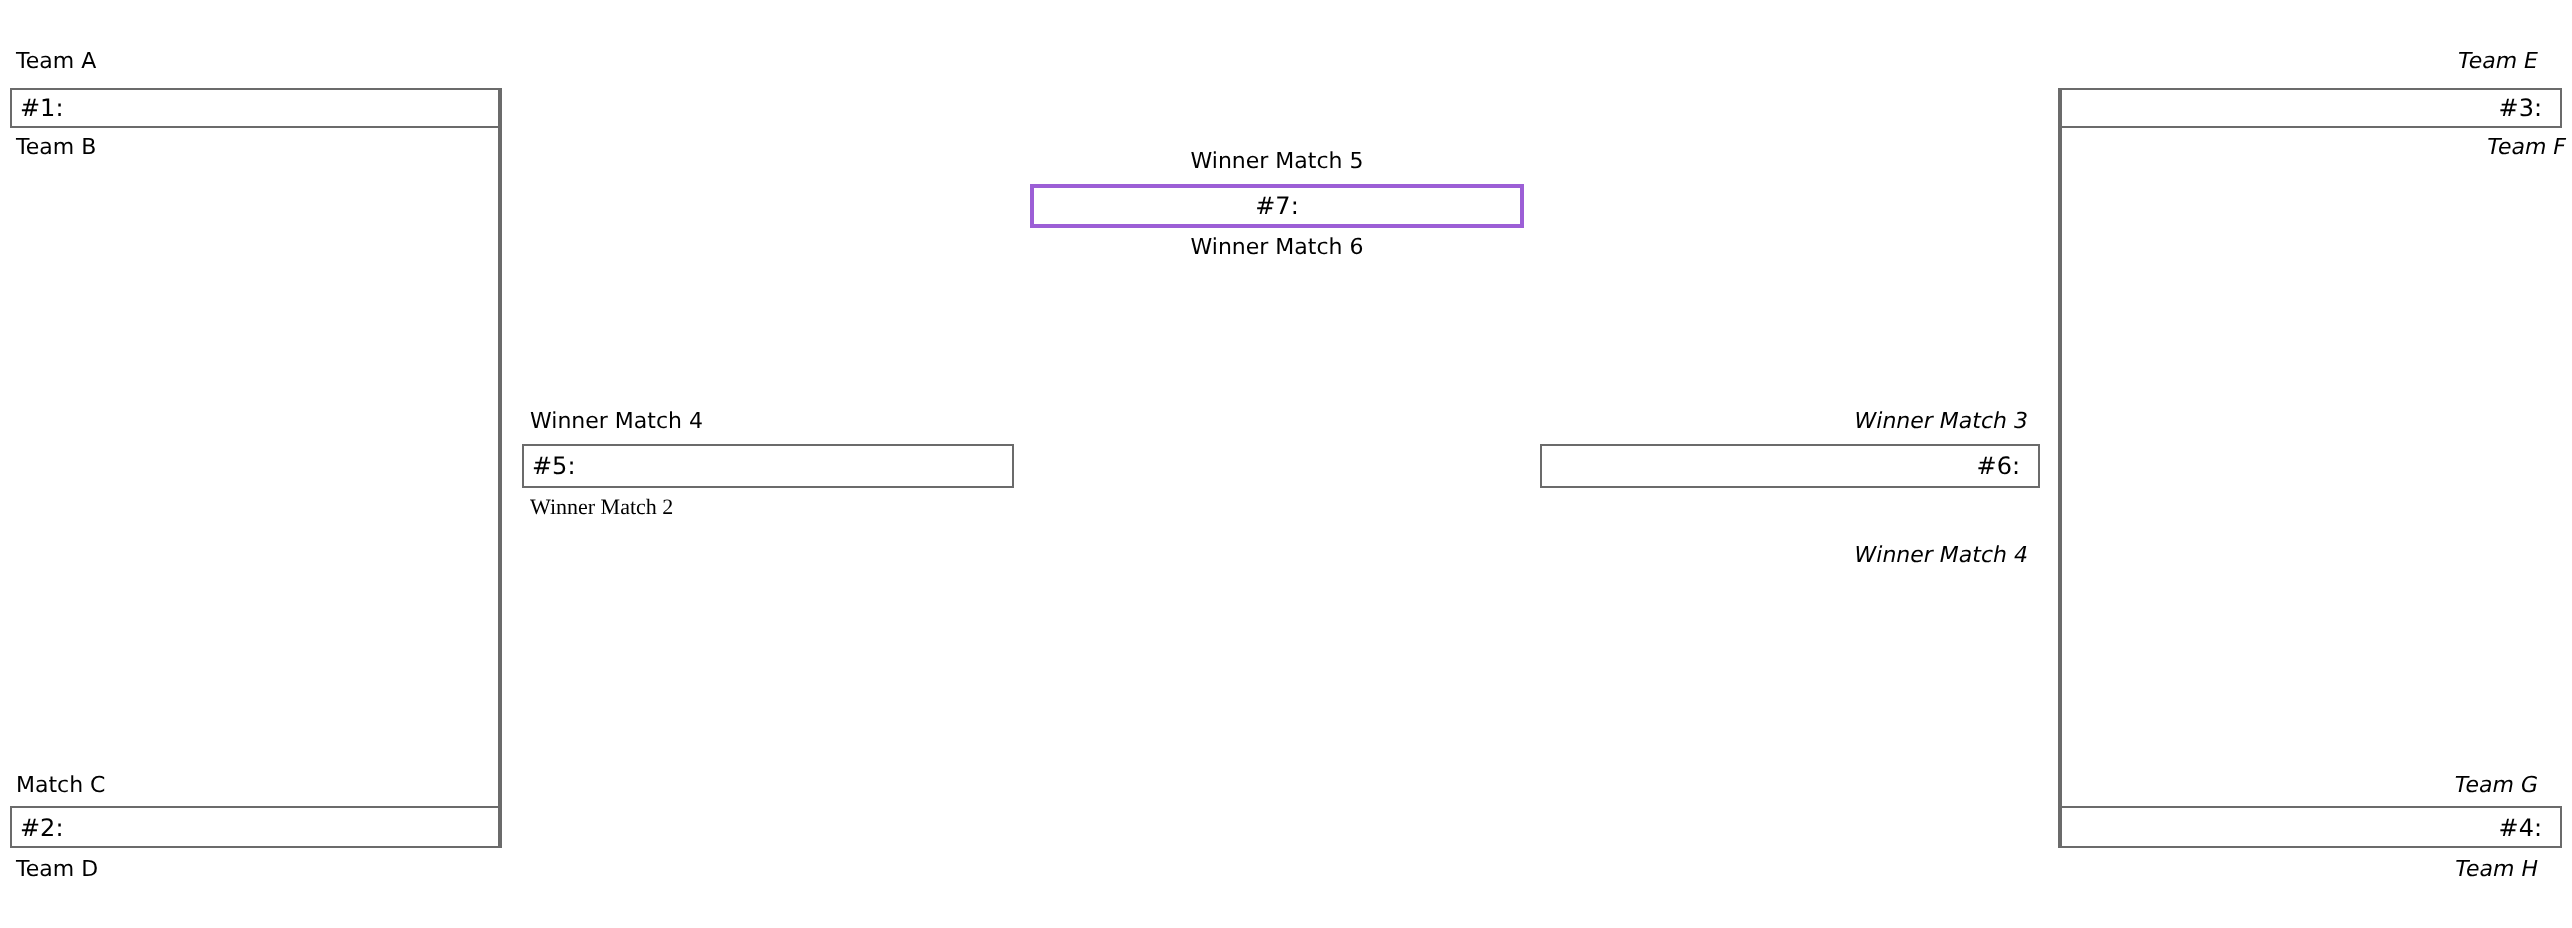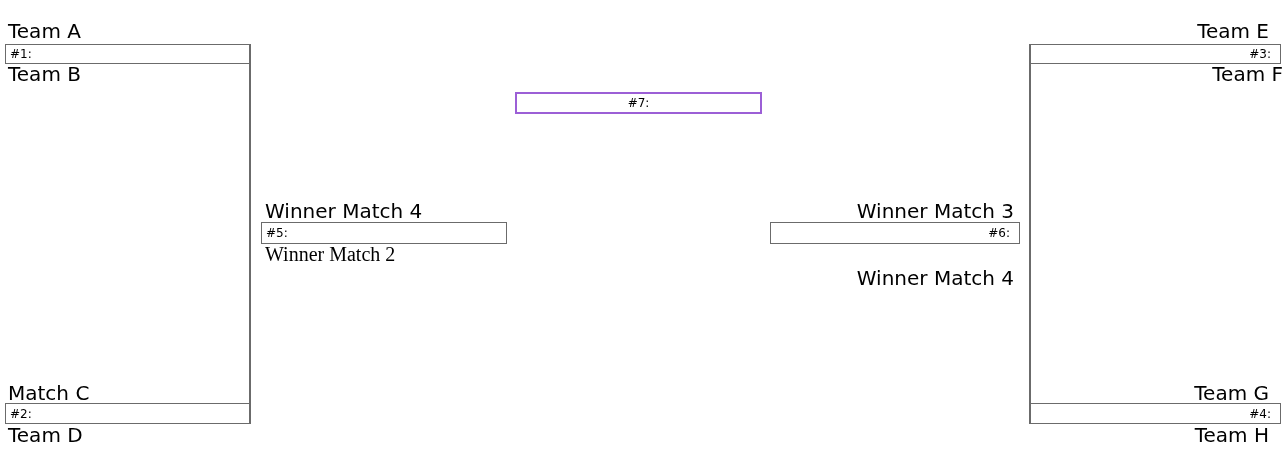--- a/index.html
+++ b/index.html
@@ -14,26 +14,27 @@
     color: var(--text, #000000);
     overflow: hidden;
   }
   .bracket {
     position: relative;
     width: 1286px;
     height: 464px;
   }
   .label {
     position: absolute;
-    font-size: 20px;
+    font-size: 11px;
     line-height: 18px;
     white-space: nowrap;
   }
   .label.right {
     text-align: left;
+    font-style: italic;
   }
   .label.center {
     text-align: center;
   }
   .match-box {
     position: absolute;
     box-sizing: border-box;
     background: #ffffff;
     border: 1.5px solid var(--line, #6b6b6b);
     display: flex;
@@ -91,17 +92,19 @@
     <span>#5:</span>
   </div>
   <div class="label" style="left:265px; top:245px;font-family:Liberation Serif, serif;">Winner Match 2</div>
 
   <div class="label right" style="right:272px; top:202px;">Winner Match 3</div>
   <div class="match-box align-right" style="left:770px; top:222px; width:250px; height:22px;">
     <span>#6:</span>
   </div>
   <div class="label right" style="right:272px; top:245px;margin-top:24px;">Winner Match 4</div>
 
+  <div class="label center" style="left:515px; top:72px; width:247px;">Winner Match 5</div>
   <div class="match-box align-center final" style="left:515px; top:92px; width:247px; height:22px;">
     <span>#7:</span>
   </div>
+  <div class="label center" style="left:515px; top:115px; width:247px;">Winner Match 6</div>
 
 </div>
 
 </body></html>

